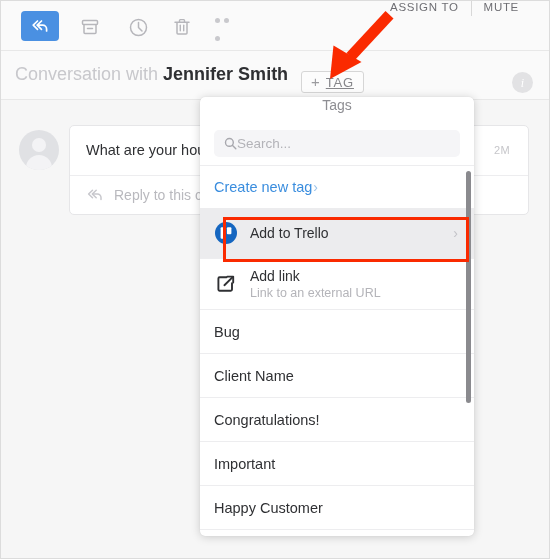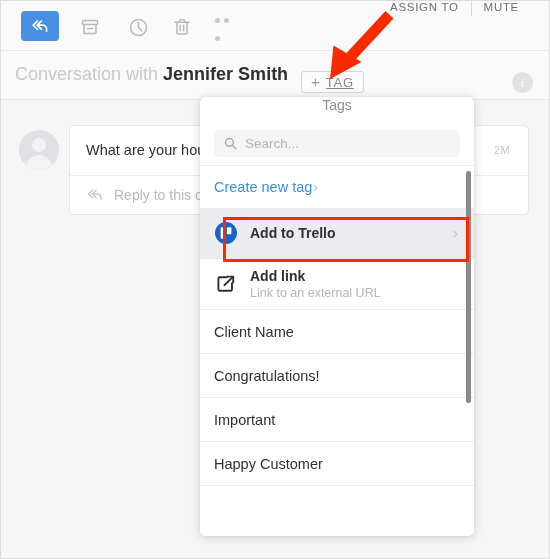--- a/index.html
+++ b/index.html
@@ -237,21 +237,21 @@
   .dd-search {
     position: absolute;
     left: 14px; top: 33px;
     right: 14px;
     height: 27px;
     background: #f5f5f7;
     border-radius: 5px;
     display: flex;
     align-items: center;
     padding: 0 10px;
-    gap: 8px;
+    gap: 0;
     box-sizing: border-box;
   }
   .dd-search-ph {
     font-size: 13.5px;
     color: #b3b3b8;
   }
 
   .dd-list {
     position: relative;
     height: 370px;
@@ -292,21 +292,21 @@
   .app-icon {
     width: 24px; height: 24px;
     flex: 0 0 24px;
     display: flex;
     align-items: center;
     justify-content: center;
   }
   .app-text { flex: 1; min-width: 0; }
   .app-title {
     font-size: 14px;
-    font-weight: bold;
+    font-weight: normal;
     color: #2f3033;
     line-height: 17px;
   }
   .app-sub {
     font-size: 12.5px;
     color: #b4b4b9;
     line-height: 16px;
   }
   .app-chev {
     color: #c3c3c8;
@@ -497,20 +497,23 @@
             <path d="M12.3 3.6 H18.2 V9.5" fill="none" stroke="#2f3033" stroke-width="1.9" stroke-linecap="round" stroke-linejoin="round"></path>
           </svg>
         </span>
         <span class="app-text">
           <span class="app-title" style="display:block">Add link</span>
           <span class="app-sub" style="display:block">Link to an external URL</span>
         </span>
       </div>
 
       <div class="dd-row row-tag">
+        <span>Bug</span>
+      </div>
+      <div class="dd-row row-tag">
         <span>Client Name</span>
       </div>
       <div class="dd-row row-tag">
         <span>Congratulations!</span>
       </div>
       <div class="dd-row row-tag">
         <span>Important</span>
       </div>
       <div class="dd-row row-tag">
         <span>Happy Customer</span>

